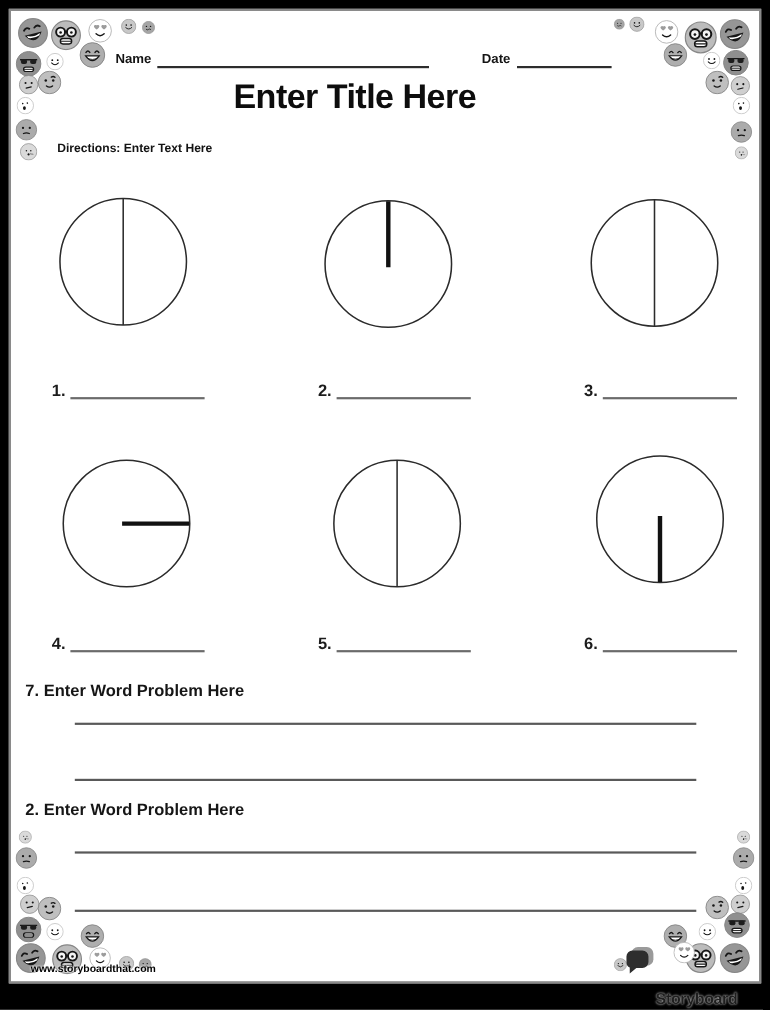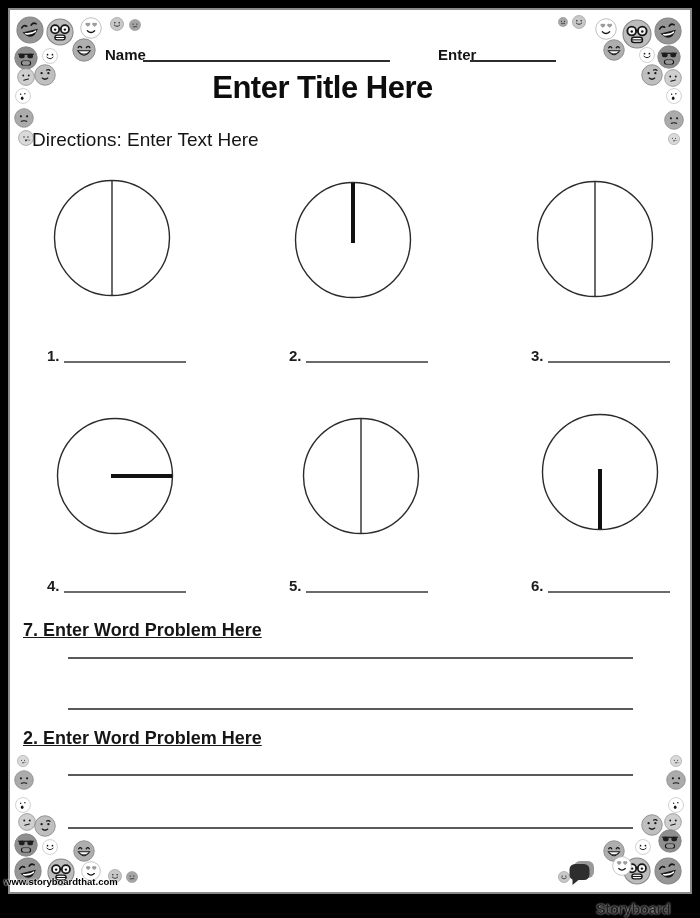--- a/index.html
+++ b/index.html
@@ -12,47 +12,47 @@
   }
   .page {
     position:absolute; left:8px; top:8px; width:684px; height:886px;
     background:#fff; border:2px solid #8a8a8a;
   }
   
   #decorations { position:absolute; left:0; top:0; width:700px; height:918px; z-index:1; }
   #decorations svg { position:absolute; }
   
   .field-label {
-    position:absolute; z-index:2; font-weight:bold; font-size:15px; color:#141414;
+    position:absolute; z-index:2; font-weight:bold; font-size:12px; color:#141414;
   }
   .write-line { position:absolute; z-index:2; border-top:2px solid #2d2d2d; }
   .title {
     position:absolute; z-index:2; left:0; top:70px; width:645px;
     text-align:center; font-weight:bold; font-size:31px; letter-spacing:-0.5px; color:#0d0d0d;
   }
   .directions {
-    position:absolute; z-index:2; left:32px; top:129px;
-    font-weight:normal; font-size:19px; color:#141414;
+    position:absolute; z-index:2; left:52px; top:129px;
+    font-weight:bold; font-size:11px; color:#141414;
   }
   
   .circle-cell { position:absolute; z-index:2; width:120px; height:120px; }
   
   .answer-row {
     position:absolute; z-index:2; display:flex; align-items:flex-end; width:139px;
   }
   .answer-row .num { font-weight:bold; font-size:15px; color:#1c1c1c; line-height:1; }
   .answer-row .blank { flex:1; border-bottom:2px solid #6b6b6b; height:14px; margin-left:4px; }
   
   .wp-label {
-    position:absolute; z-index:2; font-weight:bold; font-size:18px; color:#161616;text-decoration:underline;
+    position:absolute; z-index:2; font-weight:bold; font-size:15px; color:#161616;
   }
   .wp-line { position:absolute; z-index:2; left:68px; width:565px; border-top:2px solid #595959; }
   
   .website {
-    position:absolute; z-index:3; left:4px; top:876px; font-weight:bold; font-size:9.5px;
+    position:absolute; z-index:3; left:28px; top:876px; font-weight:bold; font-size:9.5px;
     color:#000; text-shadow:0 0 2px #fff, 0 0 2px #fff;
   }
   .brand-logo { position:absolute; z-index:3; left:568px; top:858px; width:110px; height:34px; }
   .brand-logo svg { position:absolute; left:0; top:2px; }
   .brand-text {
     position:absolute; z-index:3; left:28px; top:7px; font-weight:bold; font-size:14.5px;
     color:#1f1f1f; text-shadow:0 0 2px #fff; letter-spacing:-0.3px;margin-top:36px;
   }
 </style>
 </head>
@@ -412,21 +412,21 @@
     <svg width="12" height="12" viewBox="0 0 24 24" style="left: 558px; top: 871px;">
       <circle cx="12" cy="12" r="11.2" fill="#c8c8c8" stroke="#878787" stroke-width="0.9"></circle>
       <circle cx="8.3" cy="10" r="1.25" fill="#161616"></circle>
       <circle cx="15.7" cy="10" r="1.25" fill="#161616"></circle>
       <path d="M7.3 13.8 Q12 18.6 16.7 13.8" stroke="#161616" stroke-width="1.4" fill="none" stroke-linecap="round"></path>
     </svg>
   </div>
 
 <span class="field-label" style="left:105px; top:46px;">Name</span>
 <div class="write-line" style="left:143px; top:60px; width:247px;"></div>
-<span class="field-label" style="left:438px; top:46px;">Enter</span>
+<span class="field-label" style="left:438px; top:46px;">Date</span>
 <div class="write-line" style="left:470px; top:60px; width:86px;"></div>
 
 <h1 class="title">Enter Title Here</h1>
 
 <div class="directions">Directions: Enter Text Here</div>
 
 <div class="circle-cell" id="circle-0" style="left:52px;  top:178px;"><svg width="120" height="120" viewBox="0 0 120 120">
       <circle cx="60" cy="60" r="57.5" fill="none" stroke="#2b2b2b" stroke-width="1.4"></circle>
       <line x1="60" y1="2.5" x2="60" y2="117.5" stroke="#2b2b2b" stroke-width="1.4"></line>
     </svg></div>

